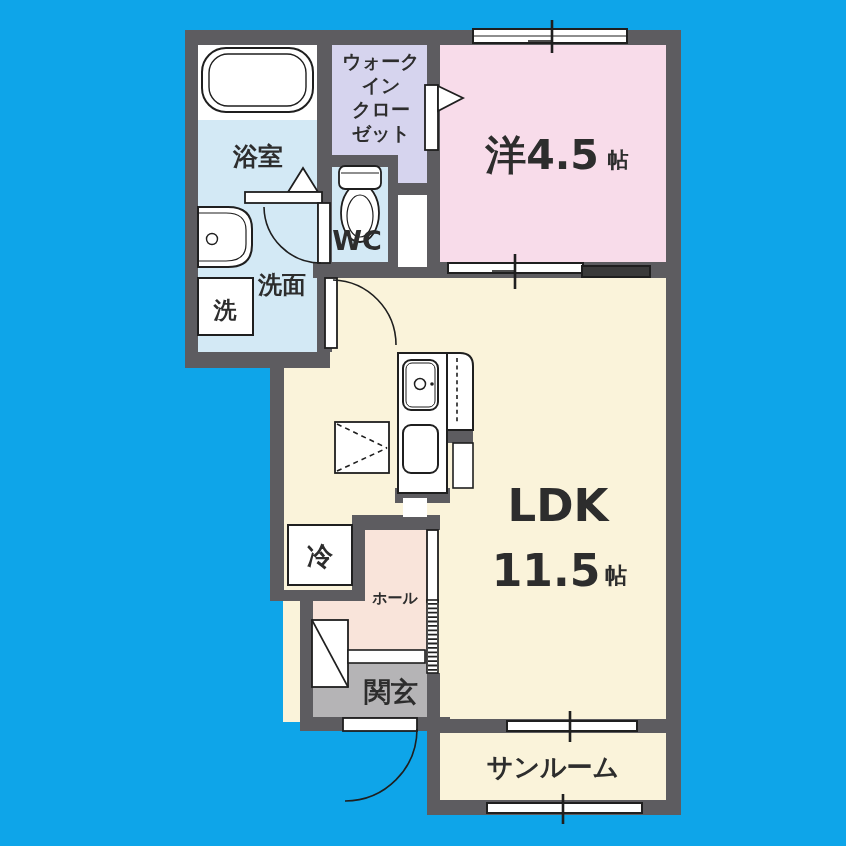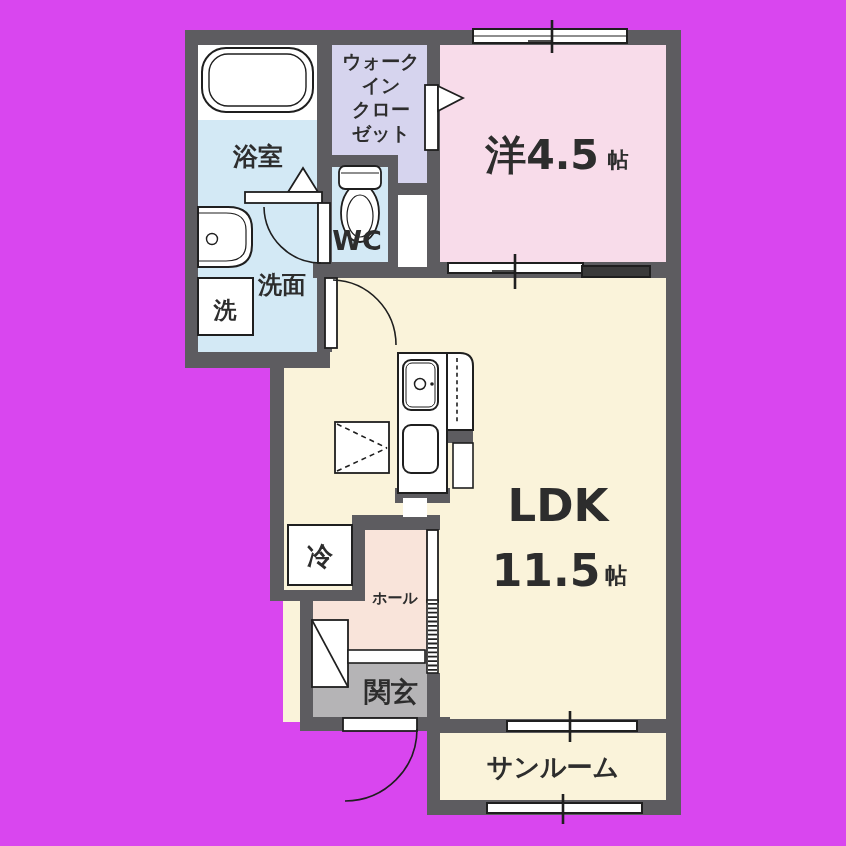--- a/index.html
+++ b/index.html
@@ -1,16 +1,16 @@
 <!DOCTYPE html>
 <html><head>
 <meta charset="utf-8">
 <style>
   html,body{margin:0;padding:0;background:#ffffff;}
-  .stage{width:846px;height:846px;position:relative;background:#d946ef;overflow:hidden;}
+  .stage{width:846px;height:846px;position:relative;background:#0ea5e9;overflow:hidden;}
   svg{display:block;}
   text{font-family:"DejaVu Sans","Liberation Sans",sans-serif;fill:#2d2d2d;font-weight:600;}
   .lbl-big{font-weight:600;}
 </style>
 </head>
 <body>
 
 <div class="stage">
 <svg width="846" height="846" viewBox="0 0 846 846">
 

